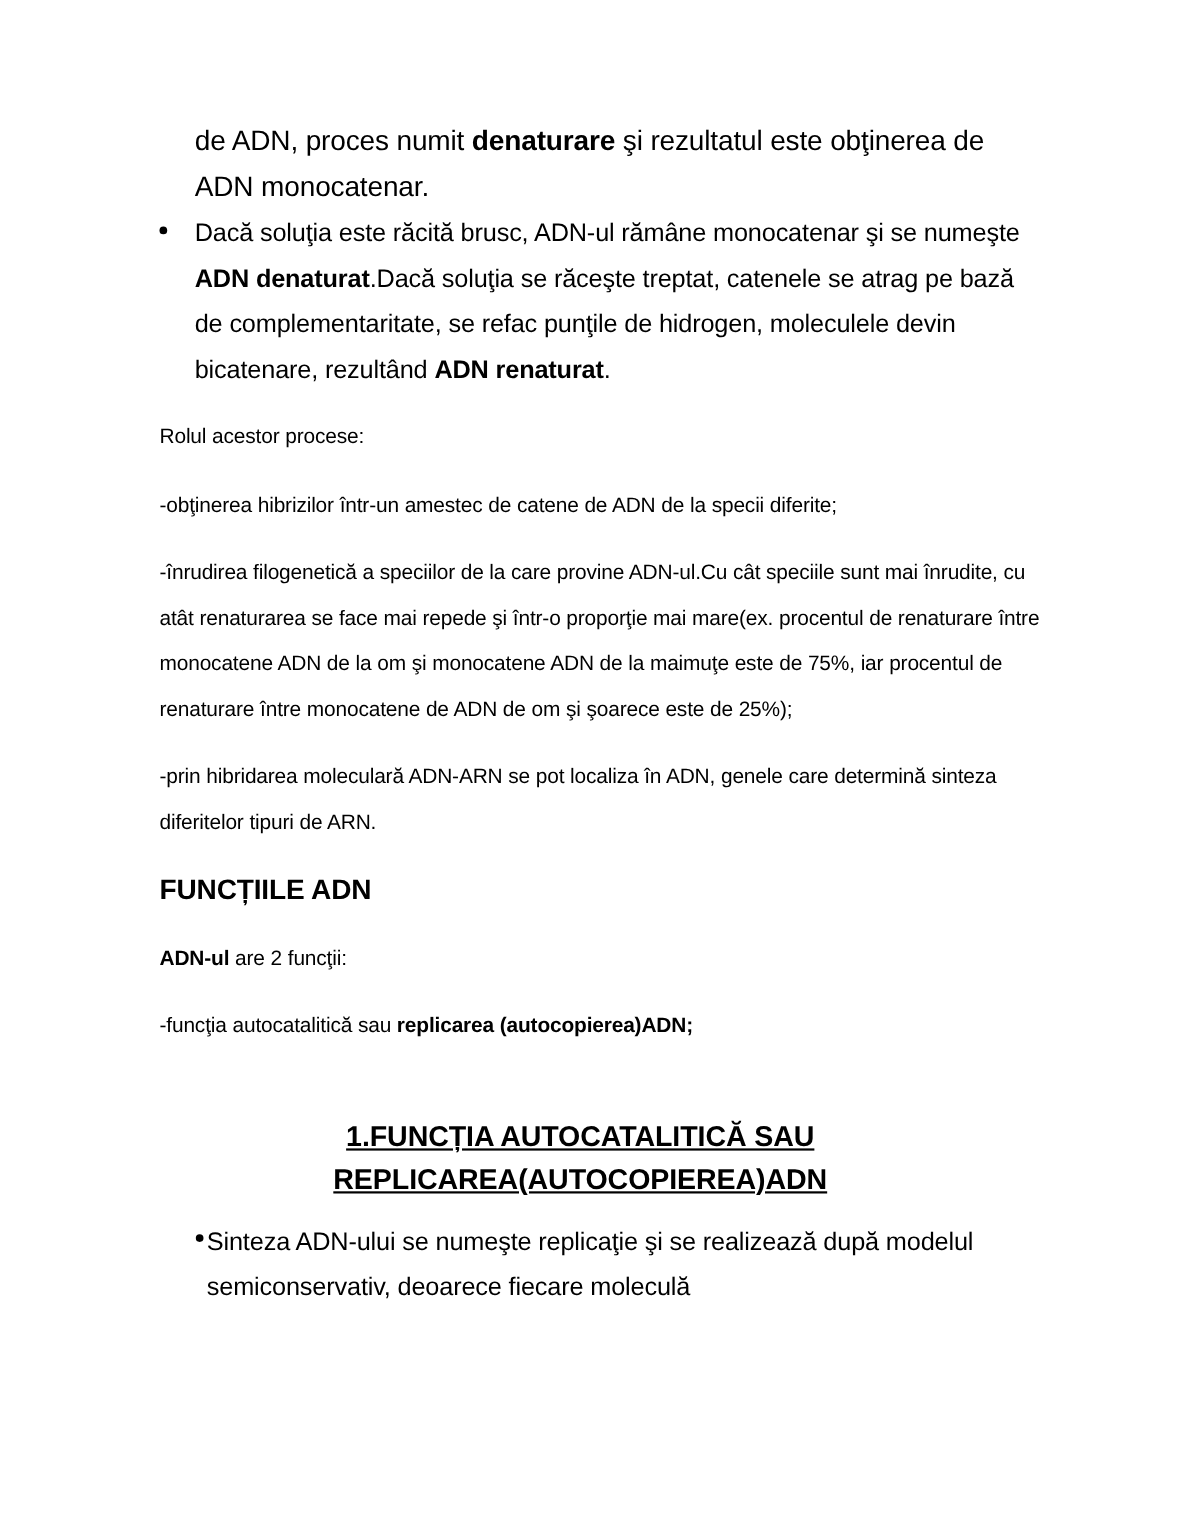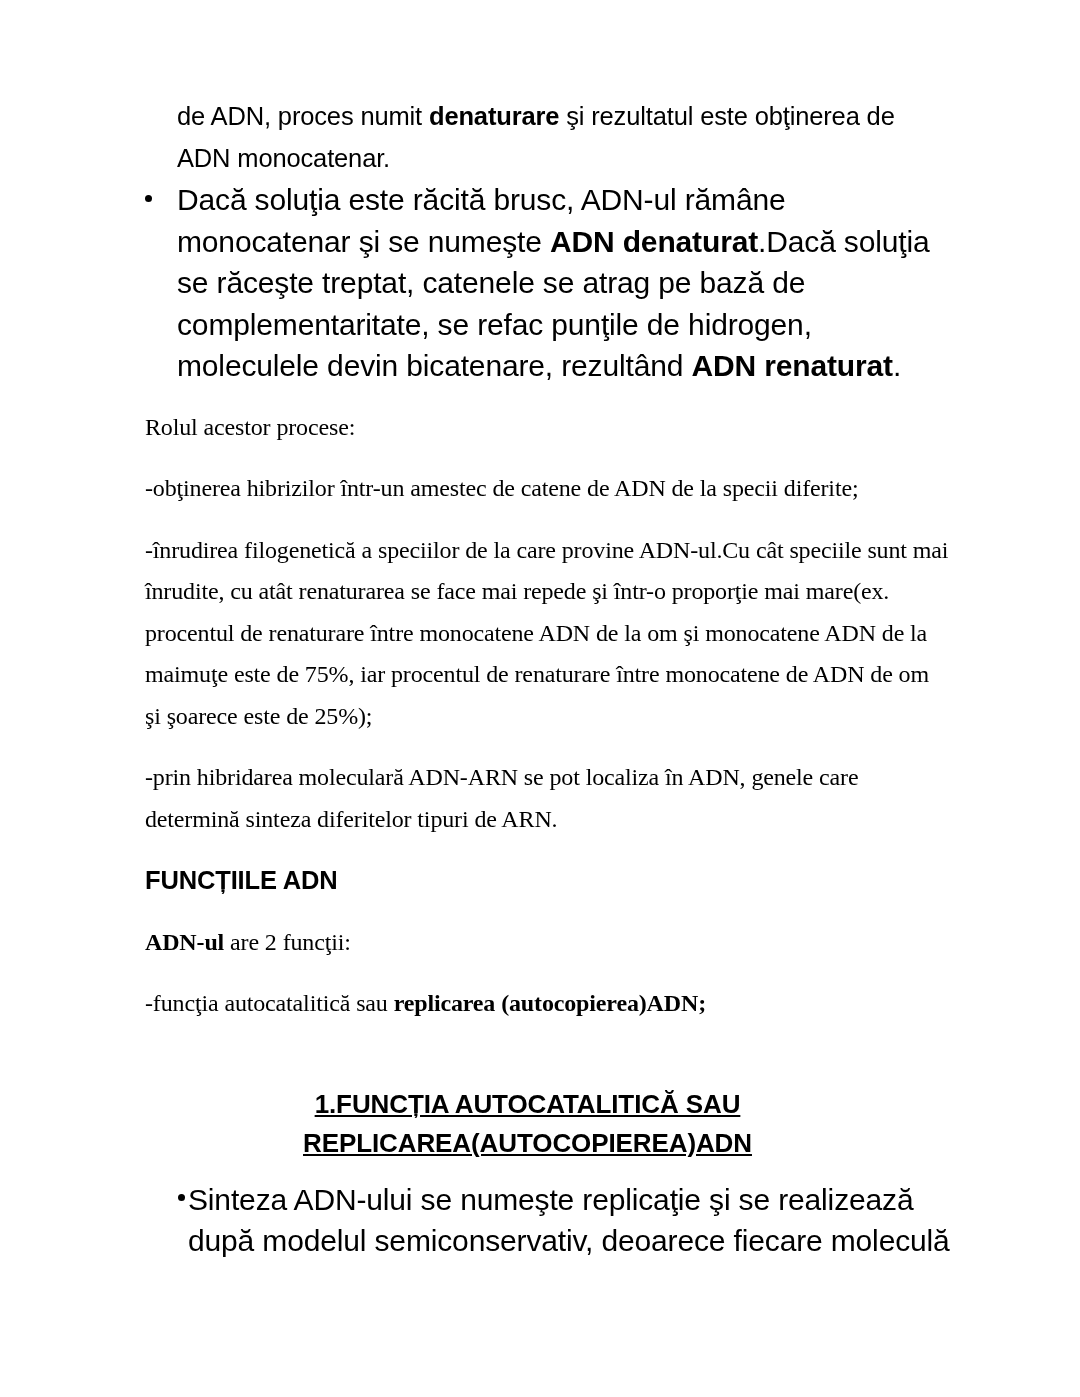--- a/index.html
+++ b/index.html
@@ -23,33 +23,32 @@
     left: 0;
     top: 0;
     width: 1080px;
     height: 1397px;
     background: #ffffff;
   }
 
   .content {
     position: absolute;
     left: 145px;
-    top: 96px;
+    top: 108px;
     width: 805px;
   }
 
   
   .para {
-    font-size: 24px;
+    font-size: 19px;
     line-height: 41.5px;
     letter-spacing: -0.15px;
     text-align: left;
     margin: 0;
     word-spacing: 0.1px;
-    font-family: Liberation Serif, serif;
   }
 
   .para + .para {
     margin-top: 20px;
   }
 
   
   .bullet-row {
     position: relative;
     display: block;
@@ -70,21 +69,21 @@
     height: 7px;
     border-radius: 50%;
     background: #000;
     vertical-align: middle;
     position: relative;
     top: -3px;
   }
   .bullet-row .btext {
     display: block;
     margin-left: 32px;
-    font-size: 30px;
+    font-size: 23px;
     line-height: 41.5px;
     letter-spacing: -0.15px;
   }
 
   
   .cont-text {
     display: block;
     margin-left: 32px;
     font-size: 25.5px;
     line-height: 41.5px;

